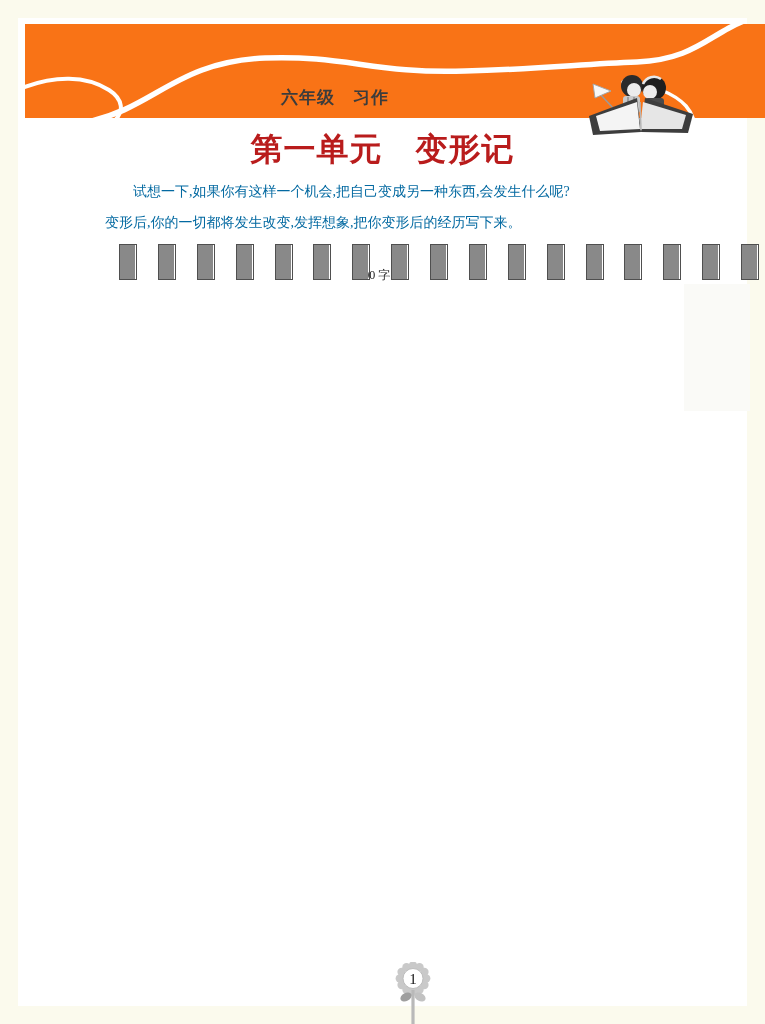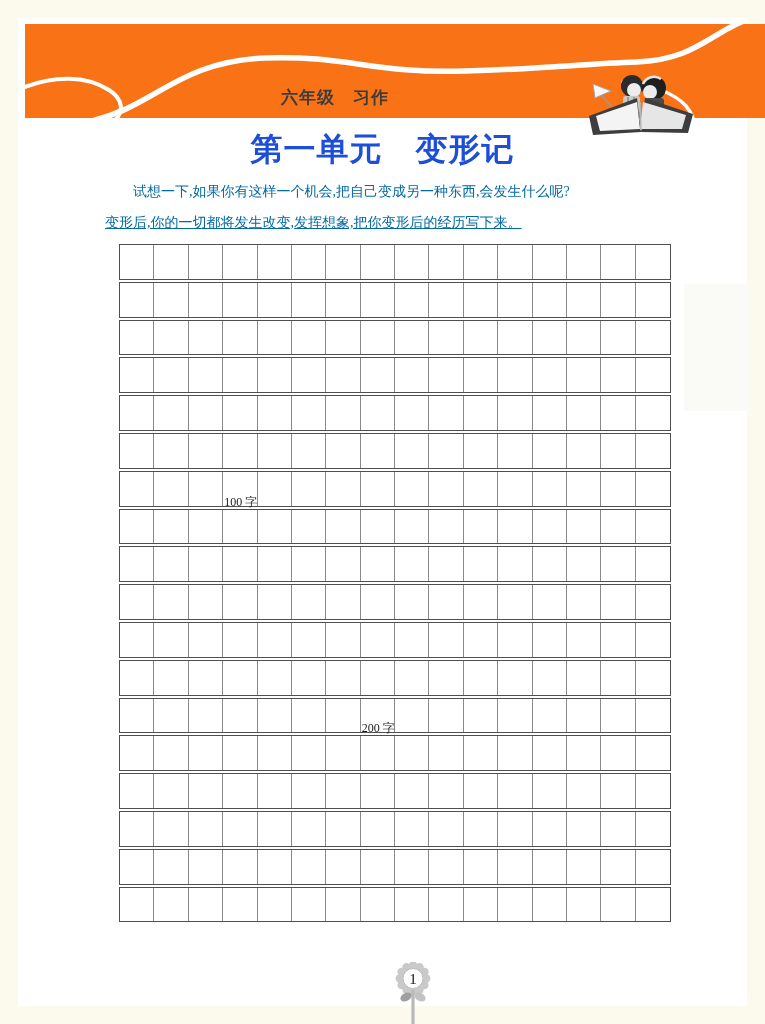--- a/index.html
+++ b/index.html
@@ -24,33 +24,33 @@
     font-family:"Liberation Sans","DejaVu Sans",sans-serif;
     font-size:17px;font-weight:bold;color:#3c3c3c;letter-spacing:1px;
     white-space:nowrap;
   }
   .kids{
     position:absolute;left:562px;top:48px;width:110px;height:72px;
   }
   
   .unit-title{
     position:absolute;left:0;top:128px;width:765px;
-    text-align:center;font-size:32px;font-weight:bold;color:#1d4ed8;
+    text-align:center;font-size:32px;font-weight:bold;color:#b91c1c;
     letter-spacing:1px;white-space:nowrap;
   }
   .intro{
     position:absolute;left:105px;top:176px;width:585px;
     font-size:14px;line-height:31px;color:#0369a1;
   }
   .intro .line1{text-indent:2em;white-space:nowrap;}
-  .intro .line2{white-space:nowrap;text-decoration:underline;}
+  .intro .line2{white-space:nowrap;}
   
   .writing-grid{
-    position:absolute;left:119px;top:244px;width:552px;
-    display:flex;flex-direction:column;gap:2px;
+    position:absolute;left:119px;top:244px;width:640px;
+    display:flex;flex-direction:row;gap:2px;justify-content:space-between;
   }
   .grid-row{
     height:35.8px;box-sizing:border-box;
     border:1px solid #4f4f4f;background:#fff;
     display:grid;grid-template-columns:repeat(16,1fr);
   }
   .grid-cell{
     position:relative;box-sizing:border-box;
     border-right:1px solid #898989;
   }
@@ -318,40 +318,20 @@
     </div>
     <div class="grid-row">
       <div class="grid-cell"></div>
       <div class="grid-cell"></div>
       <div class="grid-cell"></div>
       <div class="grid-cell"></div>
       <div class="grid-cell"></div>
       <div class="grid-cell"></div>
       <div class="grid-cell"></div>
       <div class="grid-cell"></div>
-      <div class="grid-cell"></div>
-      <div class="grid-cell"></div>
-      <div class="grid-cell"></div>
-      <div class="grid-cell"></div>
-      <div class="grid-cell"></div>
-      <div class="grid-cell"></div>
-      <div class="grid-cell"></div>
-      <div class="grid-cell"></div>
-    </div>
-    <div class="grid-row">
-      <div class="grid-cell"></div>
-      <div class="grid-cell"></div>
-      <div class="grid-cell"></div>
-      <div class="grid-cell"></div>
-      <div class="grid-cell"></div>
-      <div class="grid-cell"></div>
-      <div class="grid-cell"></div>
-      <div class="grid-cell">
-        <span class="marker">200 字</span>
-      </div>
       <div class="grid-cell"></div>
       <div class="grid-cell"></div>
       <div class="grid-cell"></div>
       <div class="grid-cell"></div>
       <div class="grid-cell"></div>
       <div class="grid-cell"></div>
       <div class="grid-cell"></div>
       <div class="grid-cell"></div>
     </div>
     <div class="grid-row">

